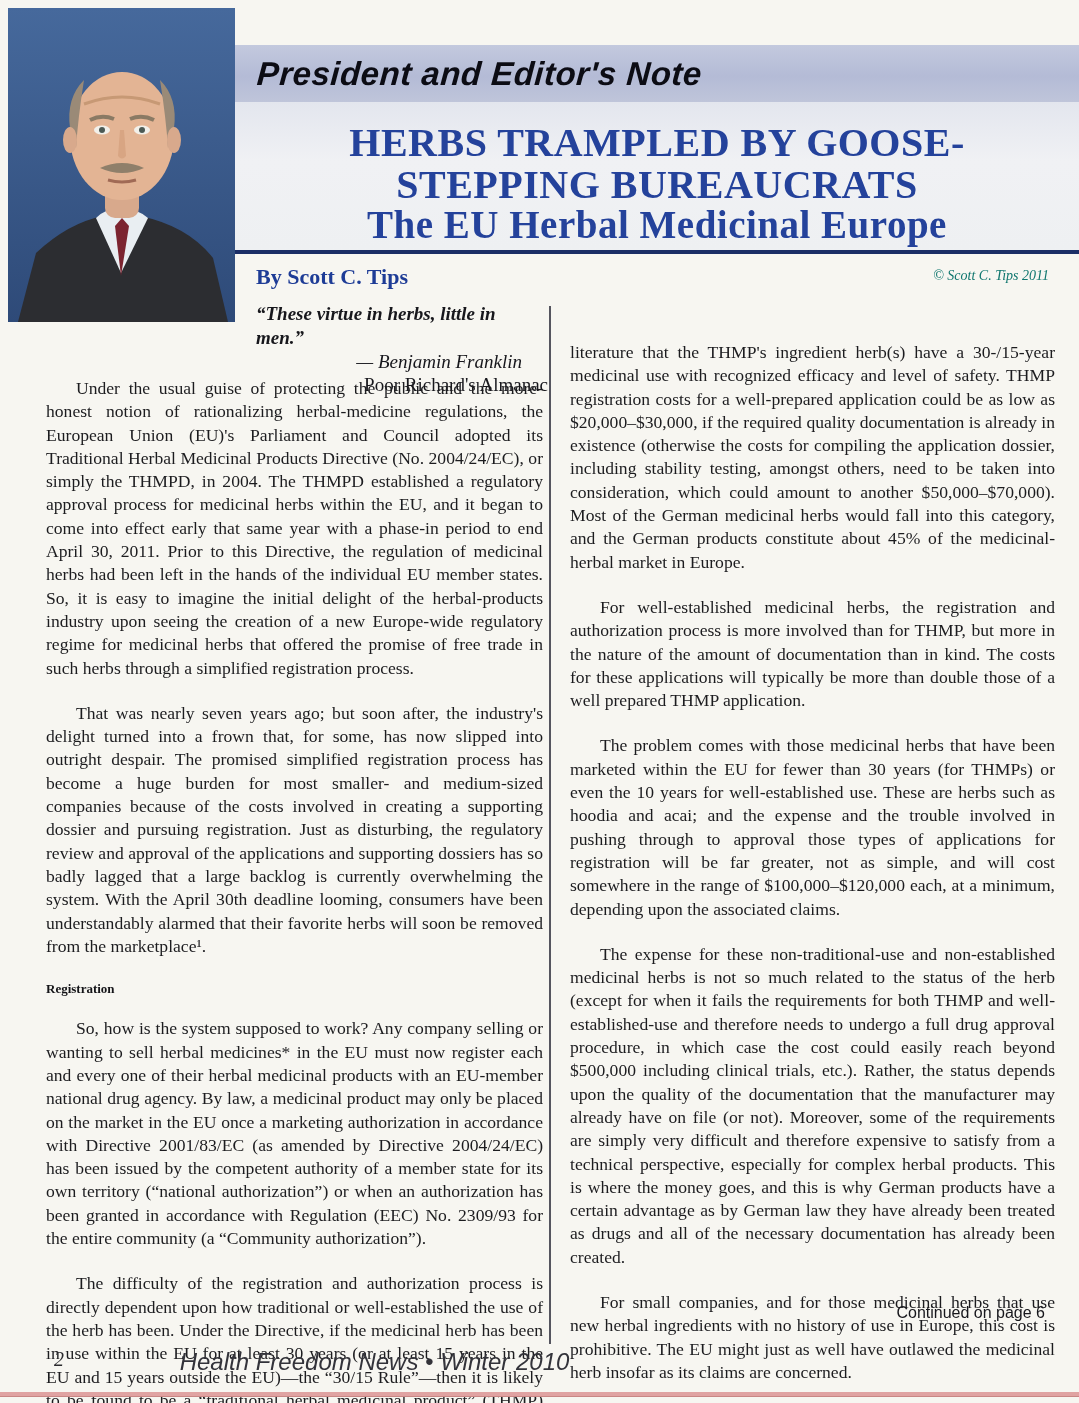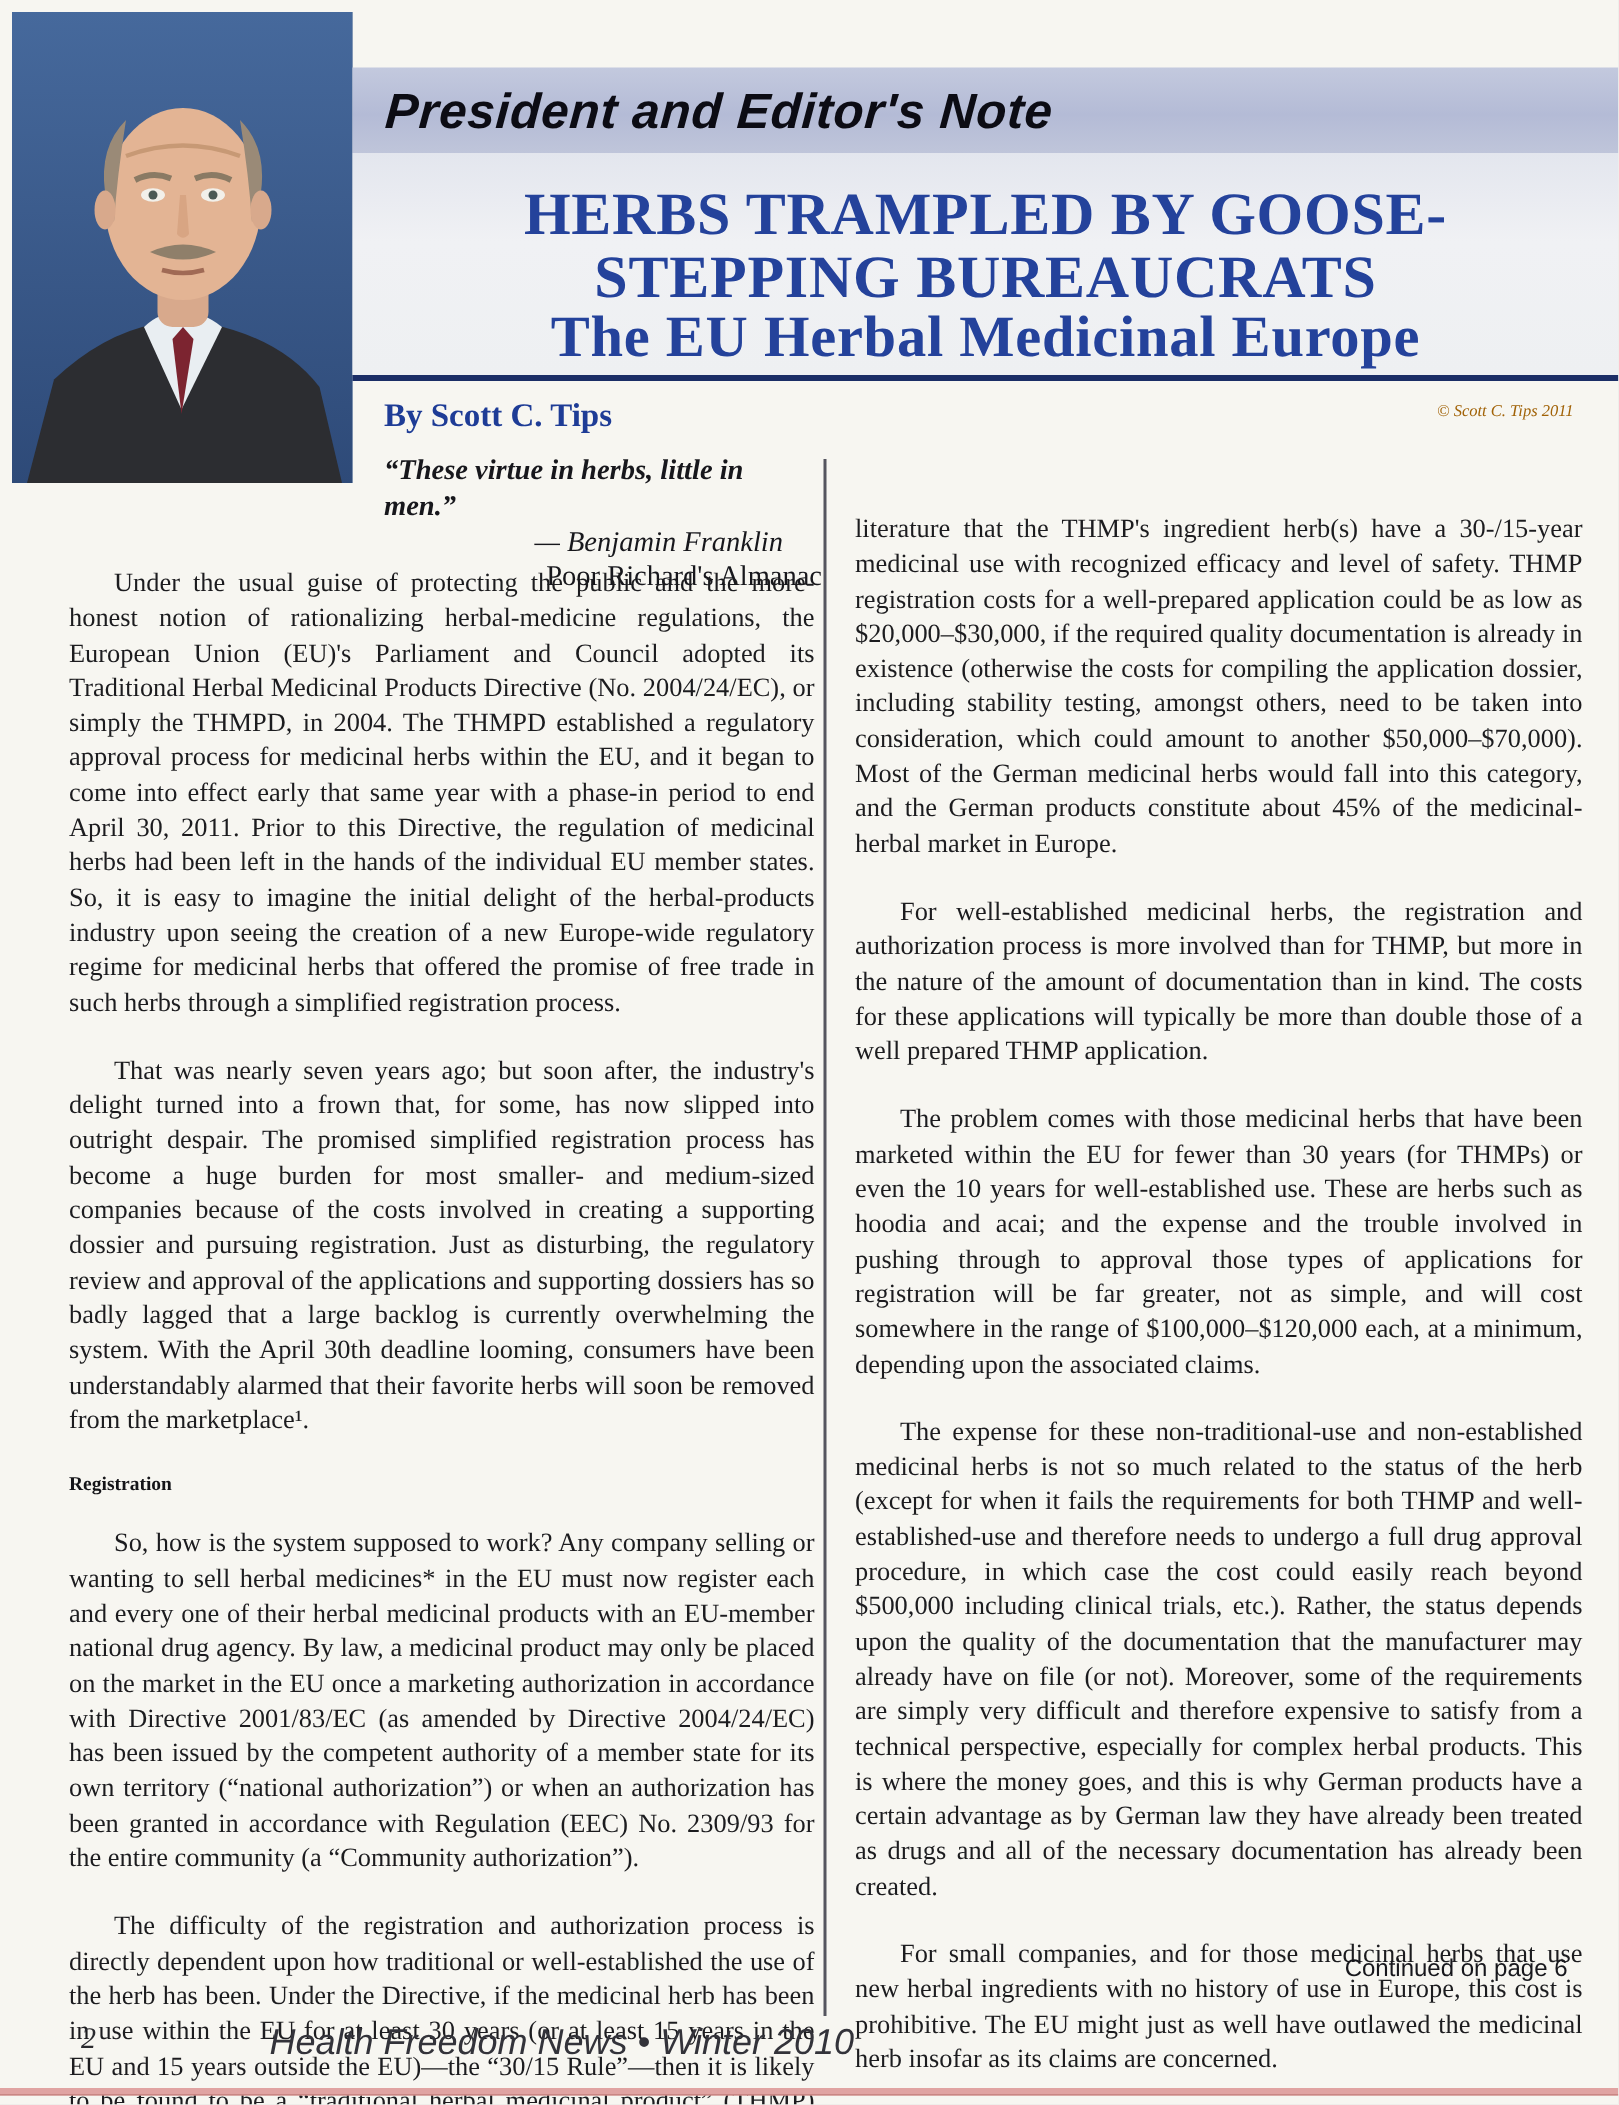--- a/index.html
+++ b/index.html
@@ -47,21 +47,21 @@
   }
   .byline-row{
     position:absolute;left:235px;top:260px;right:24px;height:36px;
   }
   .byline-author{
     position:absolute;left:21px;top:4px;
     font-size:22px;font-weight:bold;color:#1e3c96;
   }
   .byline-copyright{
     position:absolute;right:6px;top:8px;
-    font-size:11px;font-style:italic;color:#a16207;
+    font-size:14px;font-style:italic;color:#0f766e;
   }
   
   .quote{
     position:absolute;left:256px;top:302px;width:292px;
     font-size:19px;line-height:1.25;color:#17171c;
   }
   .quote .q1{font-style:italic;font-weight:bold;}
   .quote .q2{font-style:italic;text-align:right;padding-right:26px;}
   .quote .q3{text-align:right;}
   

